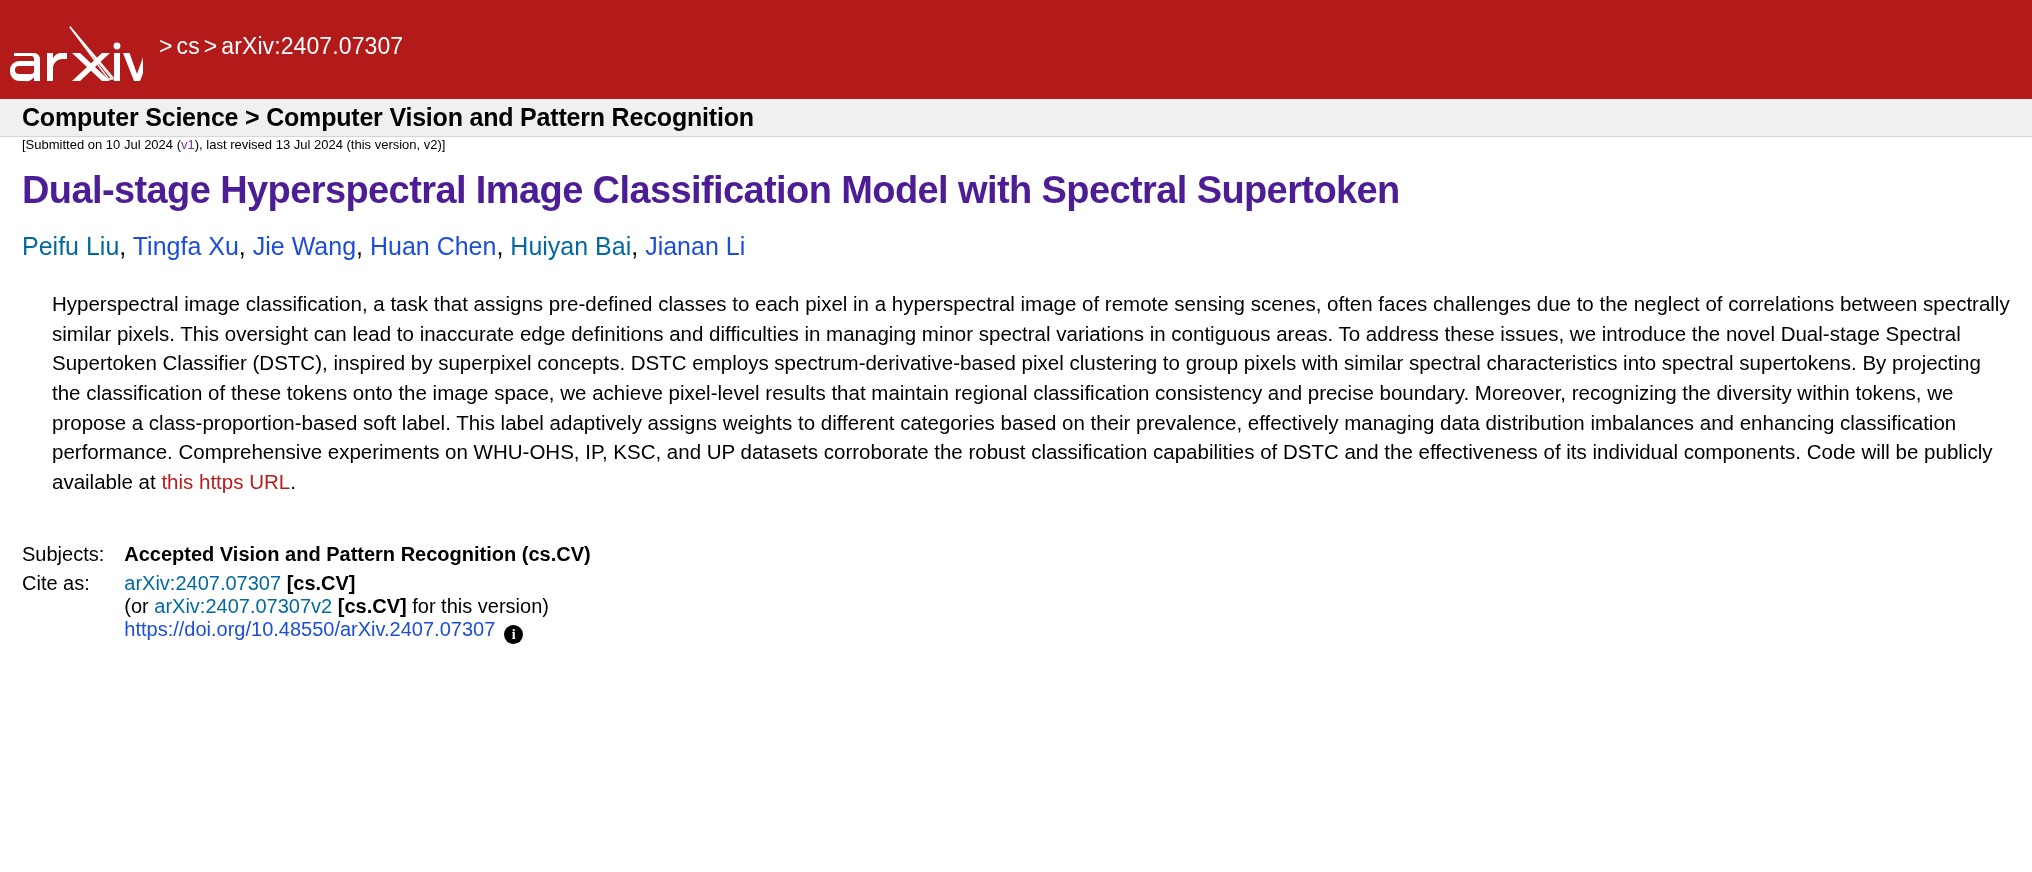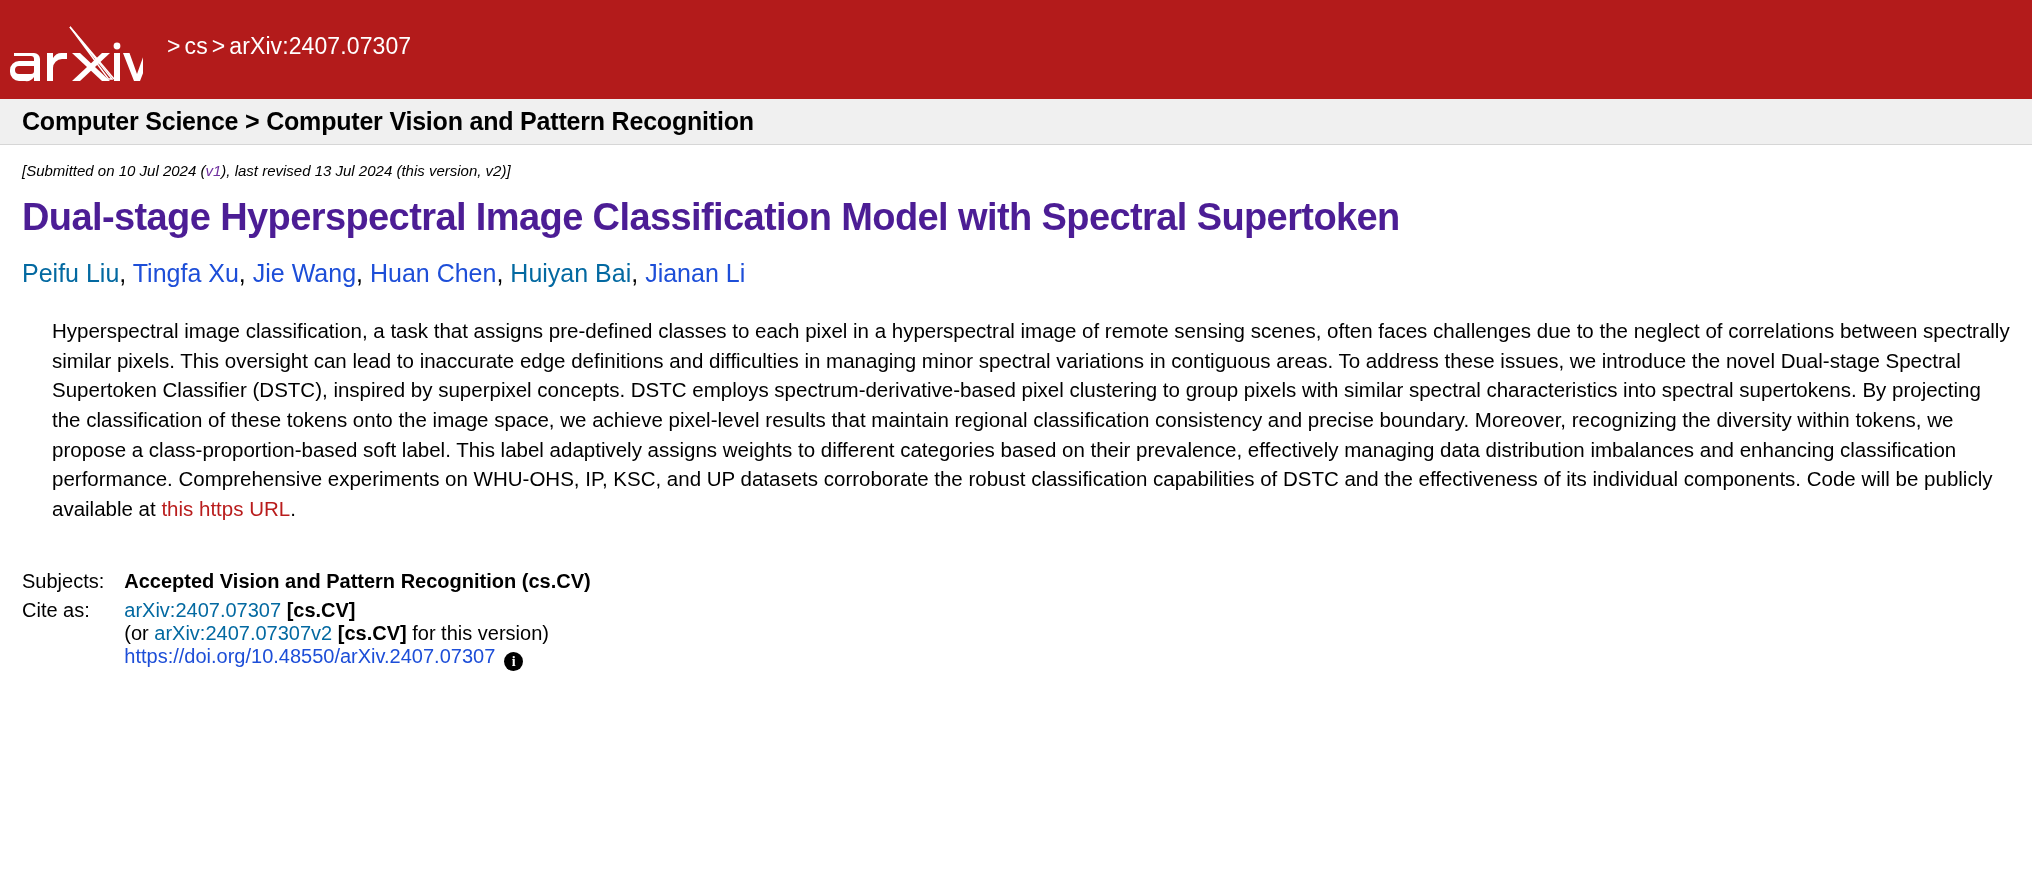--- a/index.html
+++ b/index.html
@@ -29,58 +29,56 @@
     align-items: flex-end;
     height: 70px;
   }
   .arxiv-logo {
     display: block;
   }
   .breadcrumb {
     color: #ffffff;
     font-size: 23px;
     font-family: "Liberation Sans", sans-serif;
-    margin-left: 20px;
+    margin-left: 12px;
     margin-bottom: 6px;
     white-space: nowrap;
     letter-spacing: 0.1px;
   }
   .breadcrumb a {
     color: #ffffff;
     text-decoration: none;
   }
   .bc-sep { padding: 0 4px; }
 
   
   .subject-bar {
     background: #f0f0f0;
     border-bottom: 1px solid #d6d6d6;
-    height: 46px;
+    height: 38px;
     display: flex;
     align-items: center;
     padding-left: 22px;
     box-sizing: border-box;
   }
   .subject-bar h1 {
     margin: 0;
     font-size: 25px;
     font-weight: bold;
     font-family: "Liberation Sans", sans-serif;
     color: #000000;
     letter-spacing: -0.2px;
   }
 
   
   .content {
     padding: 0 22px;
   }
   .dateline {
-    font-style: italic;
-    font-size: 15px;
-    margin-top: 17px;
+    font-size: 13px;
     color: #000000;
     font-family: "Liberation Sans", sans-serif;
   }
   .dateline a {
     color: #70309f;
     text-decoration: none;
   }
 
   .paper-title {
     font-size: 38px;

